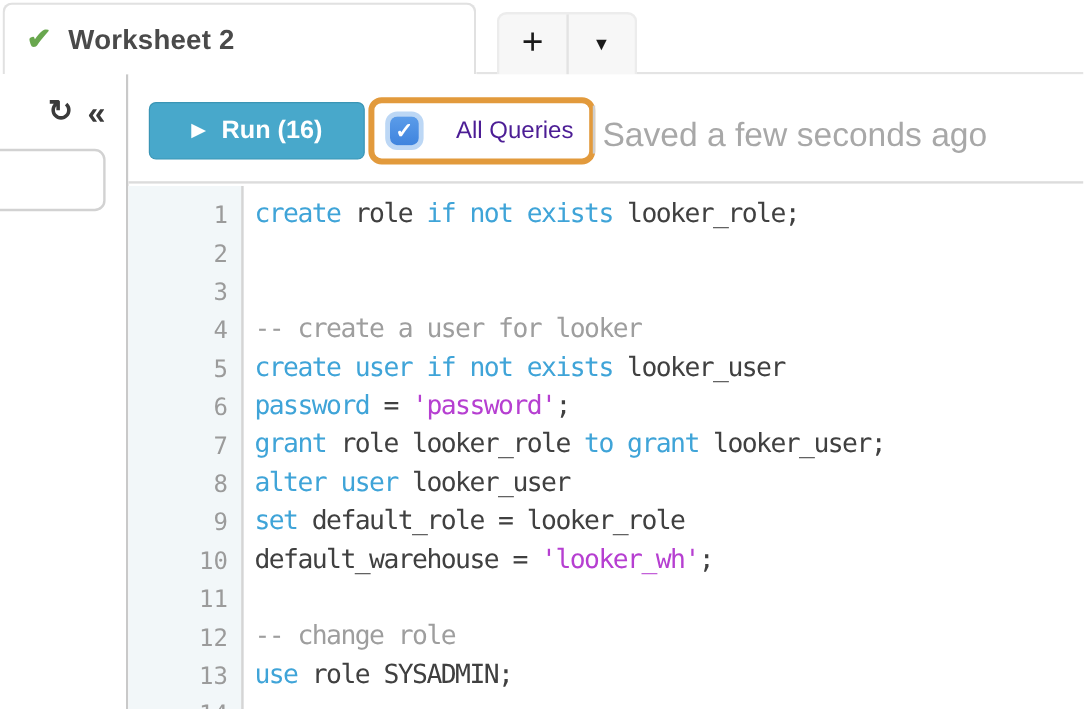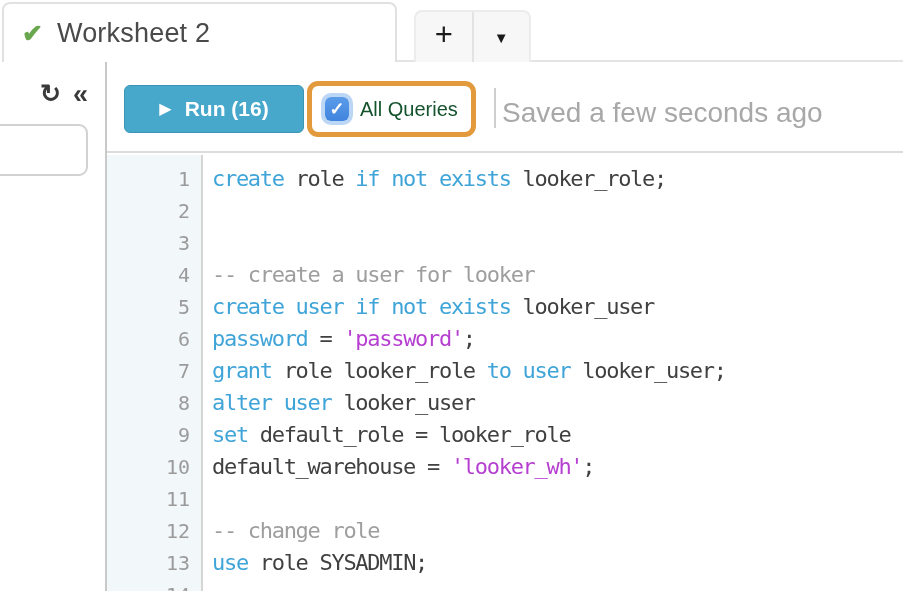--- a/index.html
+++ b/index.html
@@ -10,21 +10,21 @@
   }
   
   .tabbar{position:absolute;left:0;top:0;width:903px;height:62px;background:#fff;}
   .tabbar-underline{position:absolute;left:397px;right:0;top:60px;height:2px;background:#E4E4E4;}
   .tab{
     position:absolute;left:2px;top:2px;width:395px;height:60px;
     background:#fff;border:2px solid #E1E1E1;border-bottom:none;
     border-radius:8px 8px 0 0;display:flex;align-items:center;padding-left:18px;
   }
   .tab-check{color:var(--check-green,#69A74E);font-size:25px;font-weight:700;margin-right:14px;line-height:1;}
-  .tab-label{font-size:27px;font-weight:400;color:#4A4A4A;letter-spacing:.2px;}
+  .tab-label{font-size:23px;font-weight:700;color:#4A4A4A;letter-spacing:.2px;}
   .tab-actions{
     position:absolute;left:414px;top:10px;width:117px;height:52px;
     background:#F7F7F7;border:2px solid #ECECEC;border-bottom:none;border-radius:8px 8px 0 0;
     display:flex;
   }
   .tab-action{
     flex:1;display:flex;align-items:center;justify-content:center;cursor:pointer;color:#1A1A1A;
   }
   .tab-action.plus{font-size:31px;font-weight:400;border-right:2px solid #E3E3E3;padding-bottom:4px;}
   .tab-action.caret{font-size:15px;}
@@ -52,21 +52,21 @@
     border:5px solid var(--accent-orange,#E29A3C);border-radius:11px;
     display:flex;align-items:center;padding:0 13px;gap:11px;background:#fff;cursor:pointer;
   }
   .checkbox{
     width:24px;height:24px;border-radius:6px;
     background:linear-gradient(#5B9CE9,#3F84DE);
     box-shadow:0 0 0 4px #BCD7F5;
     display:flex;align-items:center;justify-content:center;
   }
   .checkbox .mark{color:#fff;font-size:18px;font-weight:700;line-height:1;}
-  .queries-label{font-size:20px;font-weight:500;color:#14532d;}
+  .queries-label{font-size:20px;font-weight:500;color:#4c1d95;margin-left:20px;}
   .toolbar-sep{position:absolute;left:387px;top:26px;width:2px;height:40px;background:#CFCFCF;}
   .saved-status{position:absolute;left:395px;top:35px;font-size:28px;color:#A8A8A8;}
   
   .editor{position:absolute;left:107px;top:155px;width:796px;height:436px;background:#fff;overflow:hidden;cursor:text;}
   .gutter-bg{position:absolute;left:0;top:0;bottom:0;width:96px;background:#F2F7F9;border-right:2px solid #D5D5D5;}
   .code-lines{position:absolute;left:0;top:8px;right:0;}
   .code-line{display:flex;height:32px;line-height:32px;font-family:"DejaVu Sans Mono",monospace;}
   .line-num{
     width:96px;flex:0 0 96px;text-align:right;padding-right:13px;
     color:#9B9B9B;font-size:20px;
@@ -143,21 +143,21 @@
         <div class="code-line">
           <span class="line-num">5</span>
           <span class="line-code"><span class="tok-kw">create user if not exists</span><span class="tok-p"> looker_user</span></span>
         </div>
         <div class="code-line">
           <span class="line-num">6</span>
           <span class="line-code"><span class="tok-kw">password</span><span class="tok-p"> = </span><span class="tok-str">'password'</span><span class="tok-p">;</span></span>
         </div>
         <div class="code-line">
           <span class="line-num">7</span>
-          <span class="line-code"><span class="tok-kw">grant</span><span class="tok-p"> role looker_role </span><span class="tok-kw">to user</span><span class="tok-p"> looker_user;</span></span>
+          <span class="line-code"><span class="tok-kw">grant</span><span class="tok-p"> role looker_role </span><span class="tok-kw">to grant</span><span class="tok-p"> looker_user;</span></span>
         </div>
         <div class="code-line">
           <span class="line-num">8</span>
           <span class="line-code"><span class="tok-kw">alter user</span><span class="tok-p"> looker_user</span></span>
         </div>
         <div class="code-line">
           <span class="line-num">9</span>
           <span class="line-code"><span class="tok-kw">set</span><span class="tok-p"> default_role = looker_role</span></span>
         </div>
         <div class="code-line">

